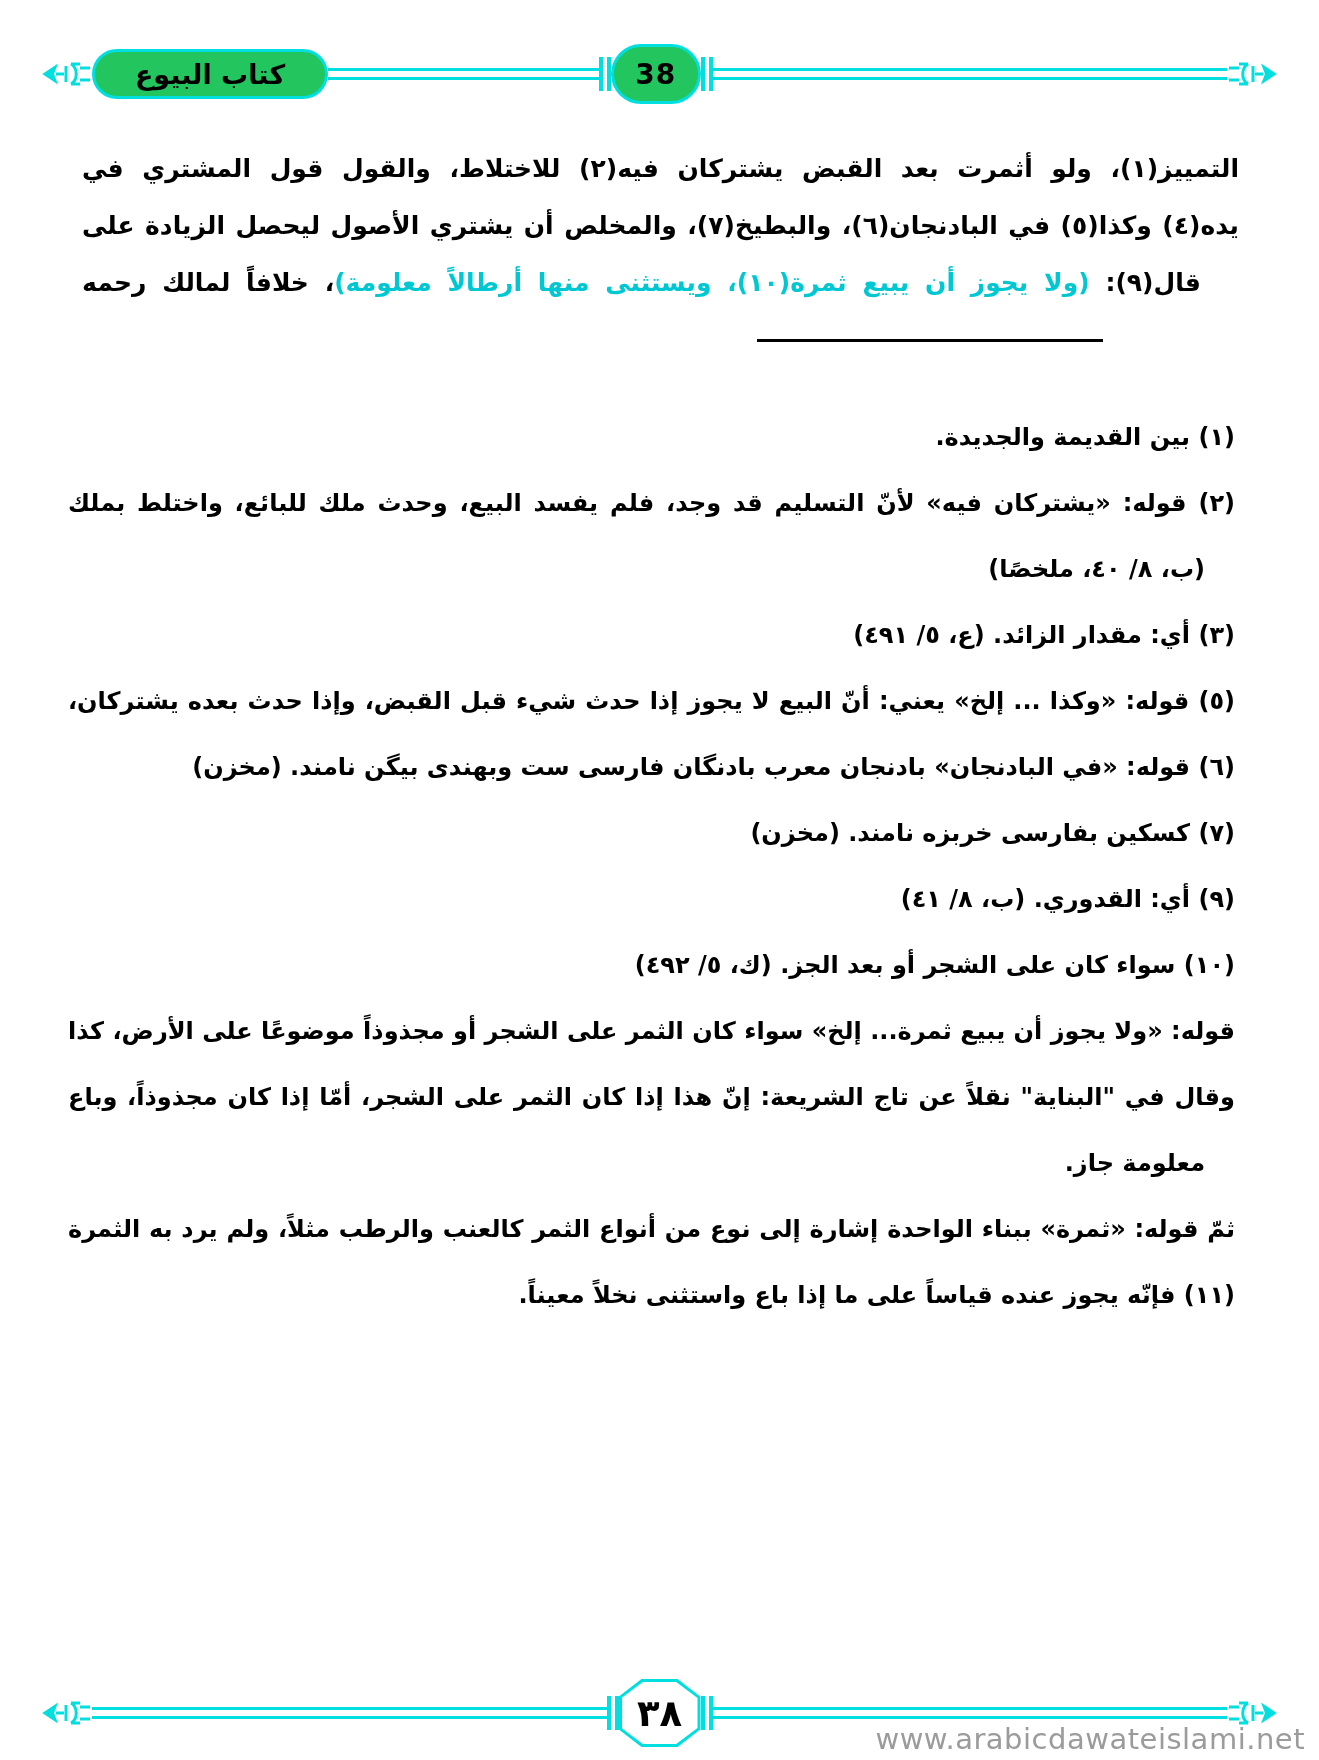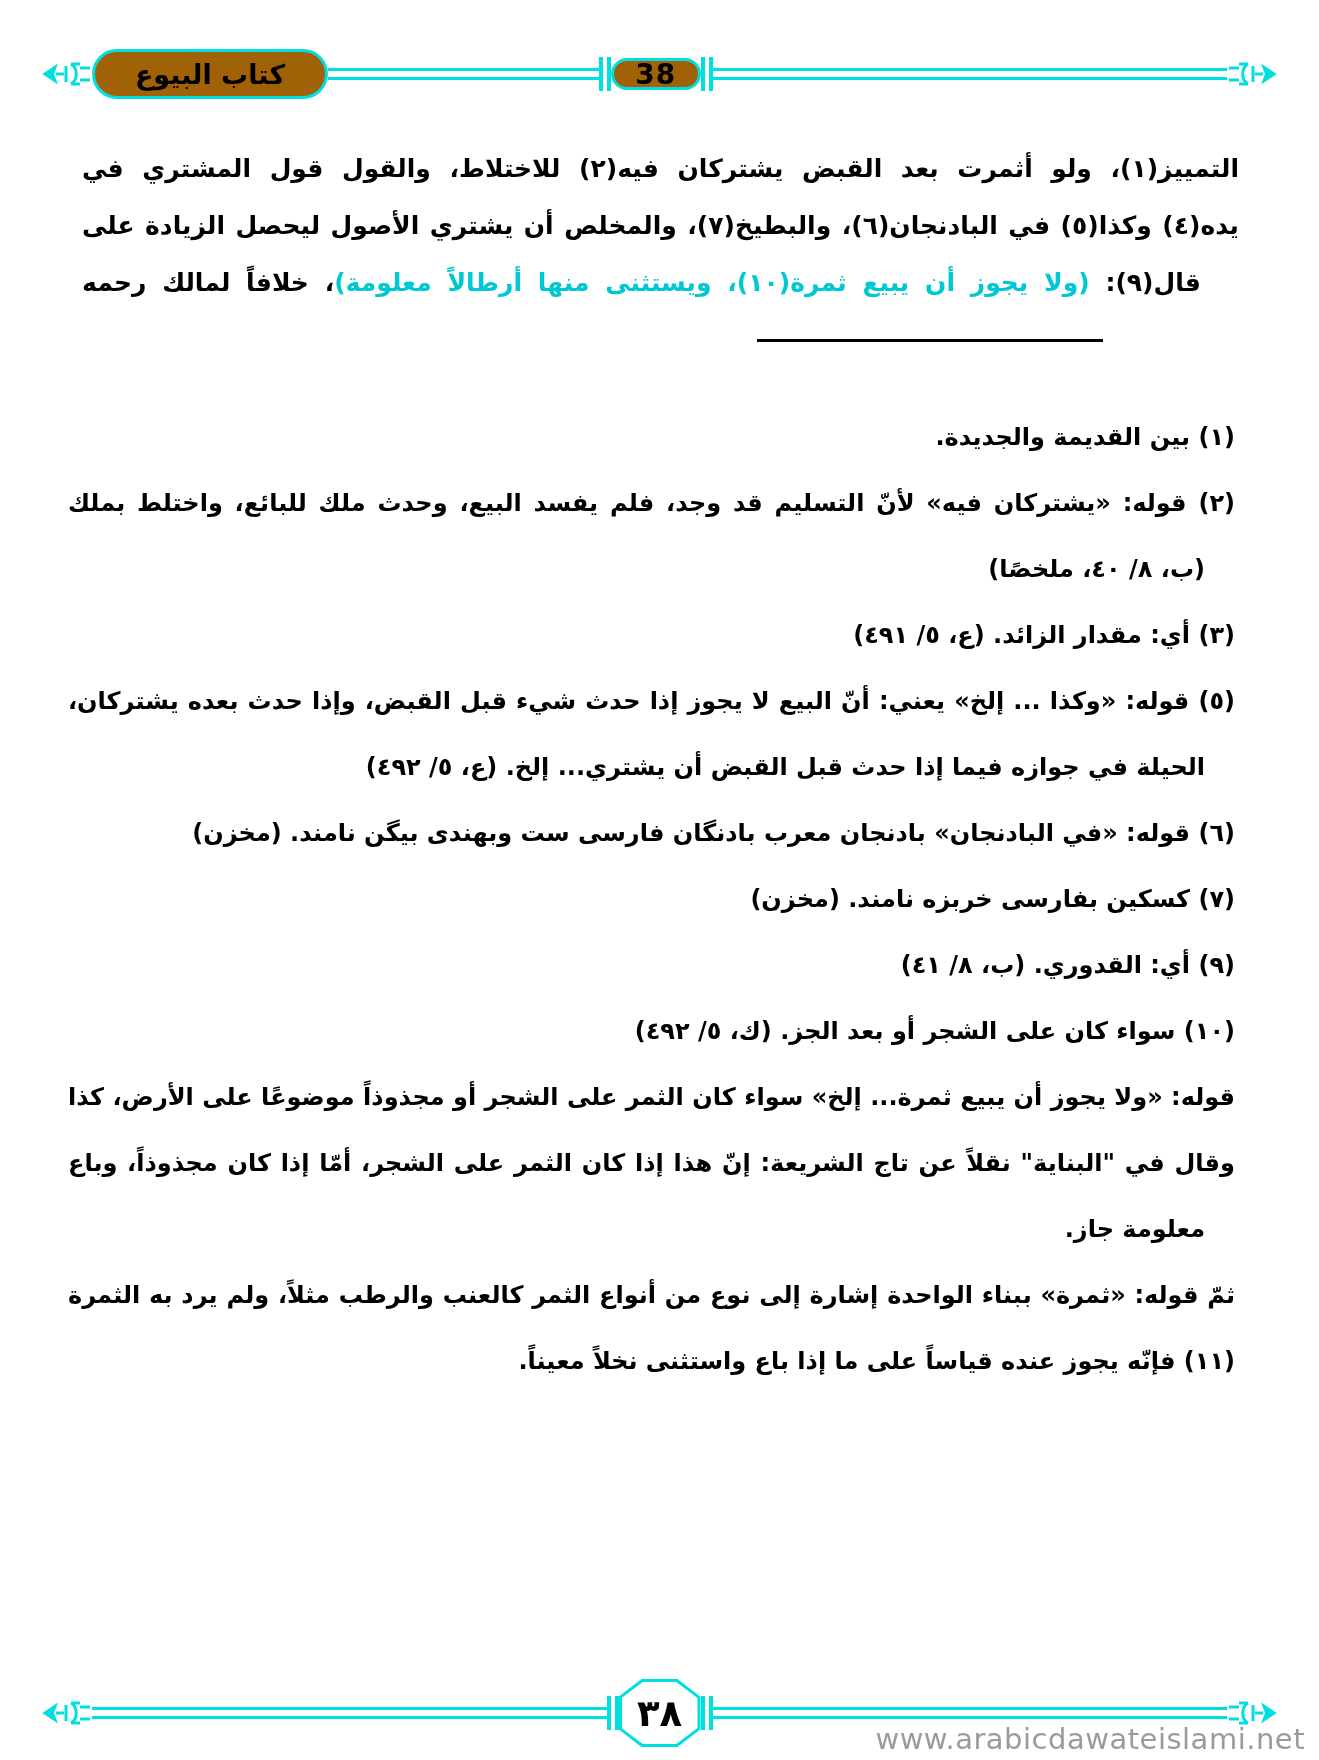--- a/index.html
+++ b/index.html
@@ -14,26 +14,26 @@
     width:1319px;height:1760px;position:relative;overflow:hidden;
     font-family:"DejaVu Sans", sans-serif;color:var(--ink);
   }
   
   .deco{position:absolute;left:42px;right:42px;display:flex;align-items:center;}
   .deco.top{top:42px;height:64px;}
   .deco.bottom{top:1681px;height:64px;}
   .rule{height:12px;border-top:3px solid var(--accent);border-bottom:3px solid var(--accent);flex-grow:1;}
   .rule.short{flex-grow:.9;}
   .pill{
-    border:3px solid var(--accent);border-radius:32px;background:#a16207;
+    border:3px solid var(--accent);border-radius:32px;background:#22c55e;
     display:flex;align-items:center;justify-content:center;
     font-weight:bold;color:var(--ink);flex-shrink:0;overflow:hidden;white-space:nowrap;
   }
   .title-pill{width:236px;height:50px;font-size:27px;}
-  .num-pill{width:90px;height:32px;font-size:28px;letter-spacing:1px;}
+  .num-pill{width:90px;height:60px;font-size:28px;letter-spacing:1px;}
   .series-pill{width:262px;height:54px;font-size:20px;direction:rtl;}
   .clamp{width:12px;height:34px;border-left:4px solid var(--accent);border-right:4px solid var(--accent);flex-shrink:0;}
   .finial{flex-shrink:0;}
   .finial path,.finial polygon{stroke:var(--accent);fill:none;stroke-width:3;}
   .finial polygon.tip{fill:var(--accent);stroke-width:2;}
   .finial.flip{transform:scaleX(-1);}
   .octo{width:82px;height:68px;background:var(--accent);flex-shrink:0;
         clip-path:polygon(28% 0,72% 0,100% 26%,100% 74%,72% 100%,28% 100%,0 74%,0 26%);
         display:flex;padding:3px;}
   .octo-in{flex:1;background:#fff;
@@ -99,21 +99,20 @@
 </main>
 
 <div class="fn-rule"></div>
 
 <section class="footnotes" dir="rtl">
   <div class="fn-line">(١) بين القديمة والجديدة.</div>
   <div class="fn-line just">(٢) قوله: «يشتركان فيه» لأنّ التسليم قد وجد، فلم يفسد البيع، وحدث ملك للبائع، واختلط بملك المشتري، فيشتركان.</div>
   <div class="fn-line indent">(ب، ٨/ ٤٠، ملخصًا)</div>
   <div class="fn-line">(٣) أي: مقدار الزائد. (ع، ٥/ ٤٩١)</div>
   <div class="fn-line just">(٥) قوله: «وكذا ... إلخ» يعني: أنّ البيع لا يجوز إذا حدث شيء قبل القبض، وإذا حدث بعده يشتركان، (والمخلص) أي:</div>
-  <div class="fn-line indent">الحيلة في جوازه فيما إذا حدث قبل القبض أن يشتري... إلخ. (ع، ٥/ ٤٩٢)</div>
   <div class="fn-line">(٦) قوله: «في البادنجان» بادنجان معرب بادنگان فارسى ست وبهندى بيگن نامند. (مخزن)</div>
   <div class="fn-line">(٧) كسكين بفارسى خربزه نامند. (مخزن)</div>
   <div class="fn-line">(٩) أي: القدوري. (ب، ٨/ ٤١)</div>
   <div class="fn-line">(١٠) سواء كان على الشجر أو بعد الجز. (ك، ٥/ ٤٩٢)</div>
   <div class="fn-line just">قوله: «ولا يجوز أن يبيع ثمرة... إلخ» سواء كان الثمر على الشجر أو مجذوذاً موضوعًا على الأرض، كذا في "الكفاية"،</div>
   <div class="fn-line just">وقال في "البناية" نقلاً عن تاج الشريعة: إنّ هذا إذا كان الثمر على الشجر، أمّا إذا كان مجذوذاً، وباع واستثنى أرطالاً</div>
   <div class="fn-line indent">معلومة جاز.</div>
   <div class="fn-line just">ثمّ قوله: «ثمرة» ببناء الواحدة إشارة إلى نوع من أنواع الثمر كالعنب والرطب مثلاً، ولم يرد به الثمرة الواحدة؛ لأنّه لو كانت</div>
   <div class="fn-line">(١١) فإنّه يجوز عنده قياساً على ما إذا باع واستثنى نخلاً معيناً.</div>
 </section>

